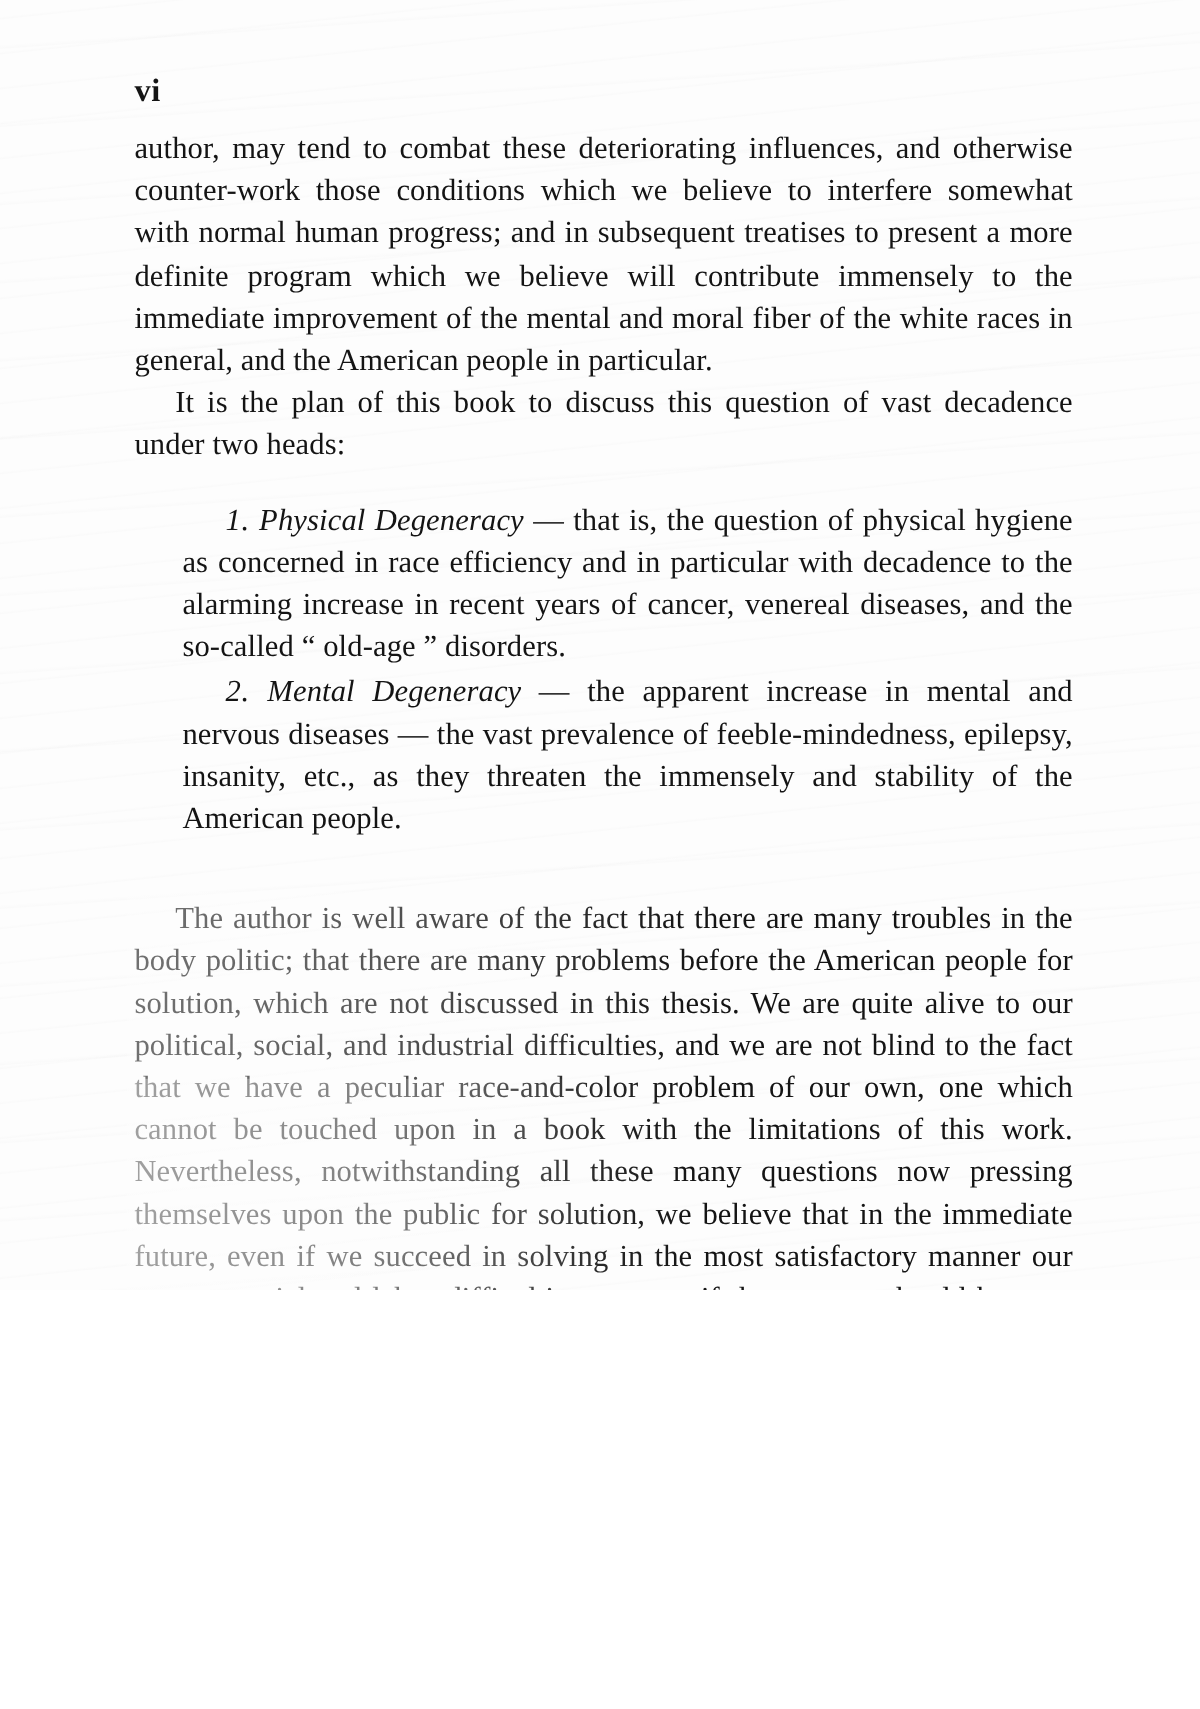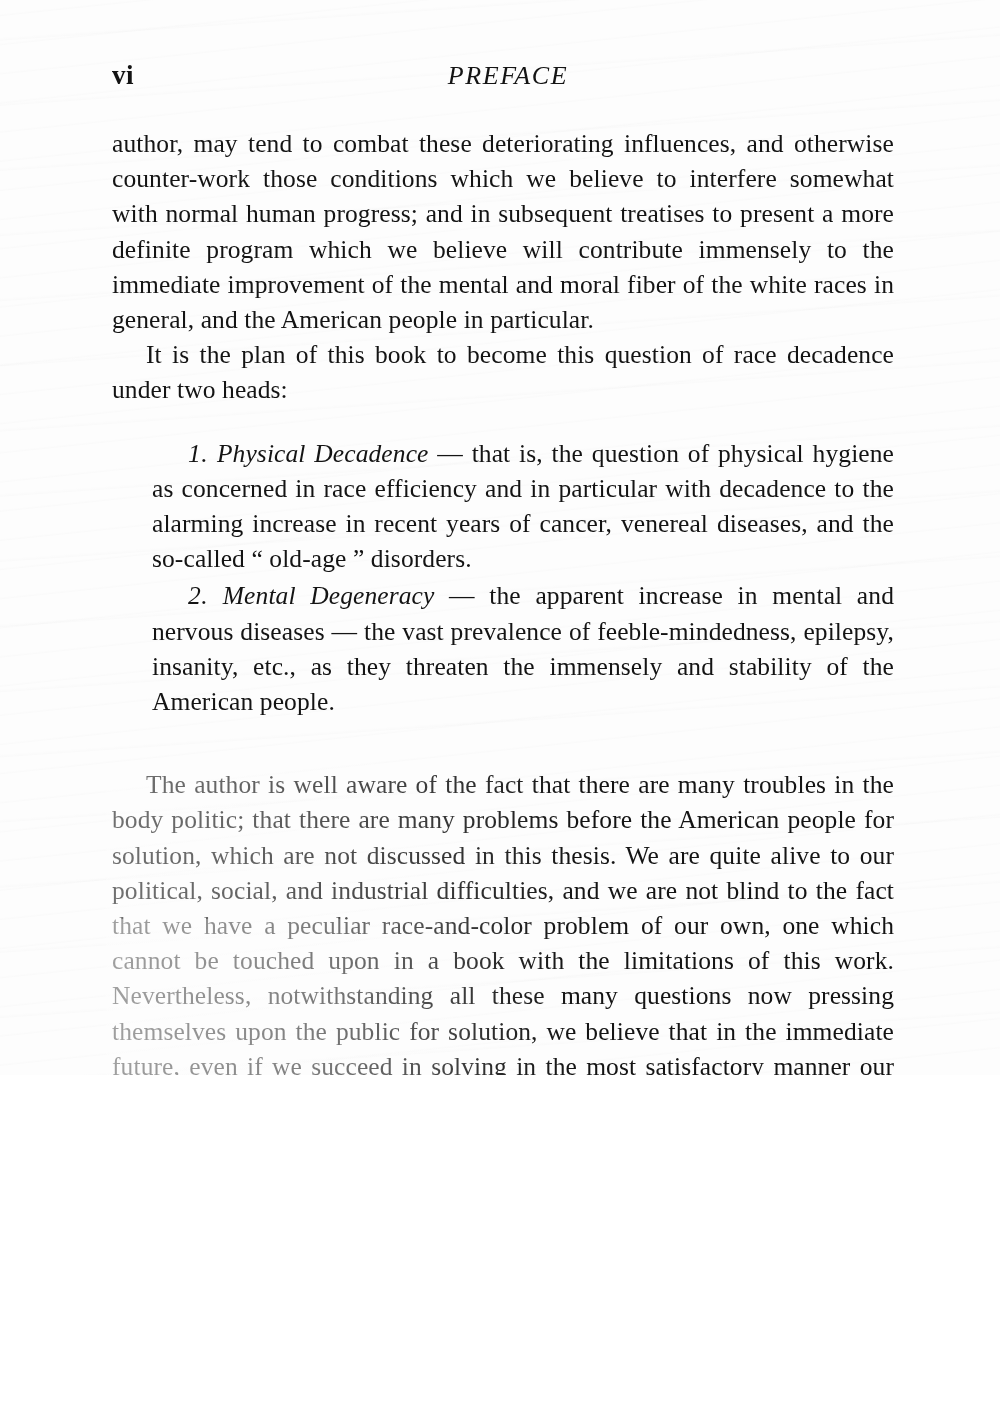--- a/index.html
+++ b/index.html
@@ -67,21 +67,21 @@
     font-size: 26px;
     line-height: 32px;
     letter-spacing: 1.6px;
     text-indent: 10px;
   }
 
   
   #textblock {
     position: absolute;
     left: 112px;
-    top: 126px;
+    top: 106px;
     width: 782px;
   }
 
   p {
     margin: 0;
     font-size: 25.5px;
     line-height: 35.2px;
     text-align: justify;
     text-justify: inter-word;
     -webkit-hyphens: none;
@@ -156,32 +156,31 @@
 </style>
 </head>
 <body>
 
 <div id="page">
 
   <div id="scan-texture"></div>
 
   <div id="running-head">
     <div id="folio">vi</div>
-    <div id="head-title">PREFACE</div>
   </div>
 
   <div id="textblock">
 
     <p class="no-indent">author, may tend to combat these deteriorating influences, and otherwise counter-work those conditions which we believe to interfere somewhat with normal human progress; and in subsequent treatises to present a more definite program which we believe will contribute immensely to the immediate improvement of the mental and moral fiber of the white races in general, and the American people in particular.</p>
 
-    <p class="body-par">It is the plan of this book to become this question of race decadence under two heads:</p>
+    <p class="body-par">It is the plan of this book to discuss this question of vast decadence under two heads:</p>
 
     <div class="list-block">
 
-      <p><span class="item-num">1.</span> <span class="item-label">Physical Decadence</span><span> — that is, the question of physical hygiene as concerned in race efficiency and in particular with decadence to the alarming increase in recent years of cancer, venereal diseases, and the so-called “ old-age ” disorders.</span></p>
+      <p><span class="item-num">1.</span> <span class="item-label">Physical Degeneracy</span><span> — that is, the question of physical hygiene as concerned in race efficiency and in particular with decadence to the alarming increase in recent years of cancer, venereal diseases, and the so-called “ old-age ” disorders.</span></p>
 
       <p><span class="item-num">2.</span> <span class="item-label">Mental Degeneracy</span><span> — the apparent increase in mental and nervous diseases — the vast prevalence of feeble-mindedness, epilepsy, insanity, etc., as they threaten the immensely and stability of the American people.</span></p>
 
     </div>
 
     <div id="final-par-wrap">
       <p class="body-par">The author is well aware of the fact that there are many troubles in the body politic; that there are many problems before the American people for solution, which are not discussed in this thesis.  We are quite alive to our political, social, and industrial difficulties, and we are not blind to the fact that we have a peculiar race-and-color problem of our own, one which cannot be touched upon in a book with the limitations of this work.  Nevertheless, notwithstanding all these many questions now pressing themselves upon the public for solution, we believe that in the immediate future, even if we succeed in solving in the most satisfactory manner our present social and labor difficulties — even if the country should become well-nigh utopian as regards present troubles which are pressing for solution — still there would confront</p>
       <div id="ink-fade"></div>
       <div id="ink-fade-2"></div>
     </div>

